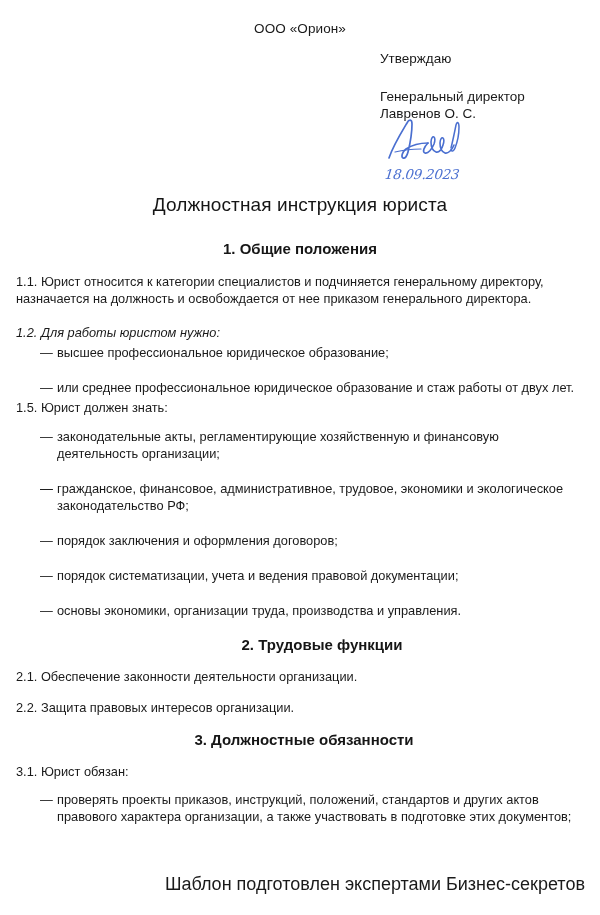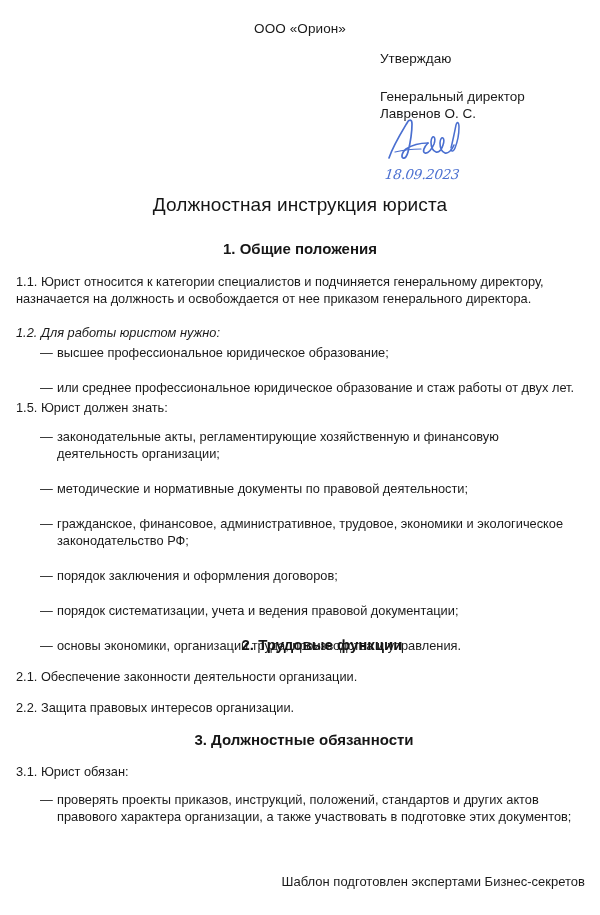--- a/index.html
+++ b/index.html
@@ -149,21 +149,21 @@
   .g-22  { top: 699px; }
   .g-31  { top: 763px; }
   .g-31l { top: 791px; }
 
   .footer {
     position: absolute;
     top: 874px;
     left: 0;
     width: 585px;
     text-align: right;
-    font-size: 13px;
+    font-size: 18px;
     color: #1a1a1a;
   }
 </style>
 </head>
 <body>
 
 <div class="page">
 
   <div class="org-line">ООО «Орион»</div>
 
@@ -213,21 +213,20 @@
     <p class="para">1.5. Юрист должен знать:</p>
   </div>
   <div class="group g-13l">
     <ul class="dash-list">
       <li class="dash-item">
         <span class="dash">—</span>
         <span>законодательные акты, регламентирующие хозяйственную и финансовую деятельность организации;</span>
       </li>
       <li class="dash-item">
         <span class="dash">—</span>
-        <span>методические и нормативные документы по правовой деятельности;</span>
       </li>
       <li class="dash-item">
         <span class="dash">—</span>
         <span>гражданское, финансовое, административное, трудовое, экономики и экологическое законодательство РФ;</span>
       </li>
       <li class="dash-item">
         <span class="dash">—</span>
         <span>порядок заключения и оформления договоров;</span>
       </li>
       <li class="dash-item">

